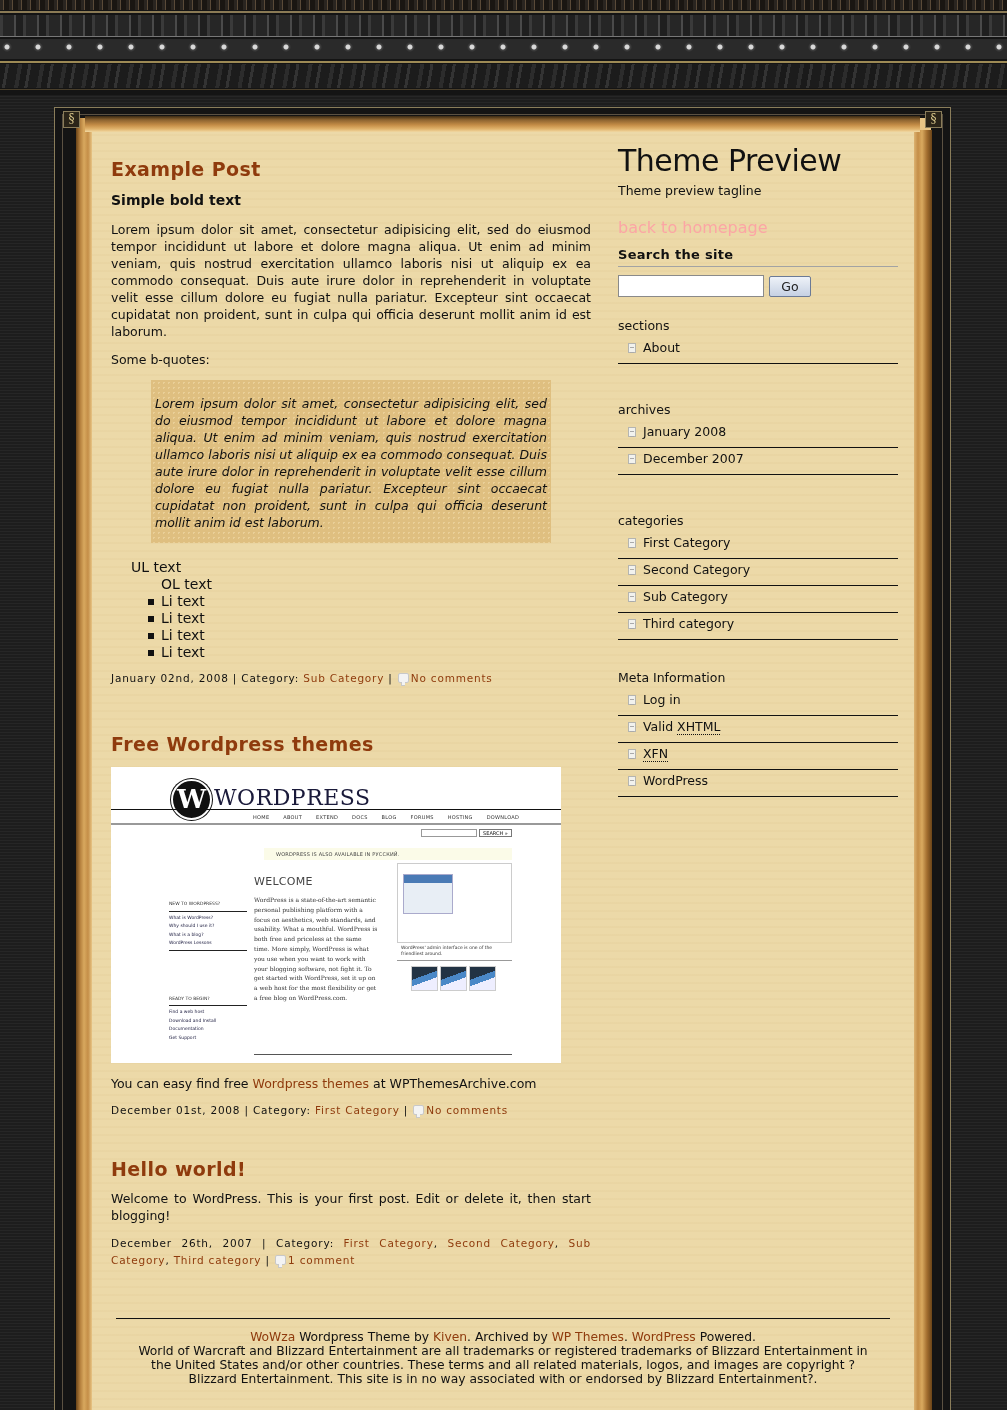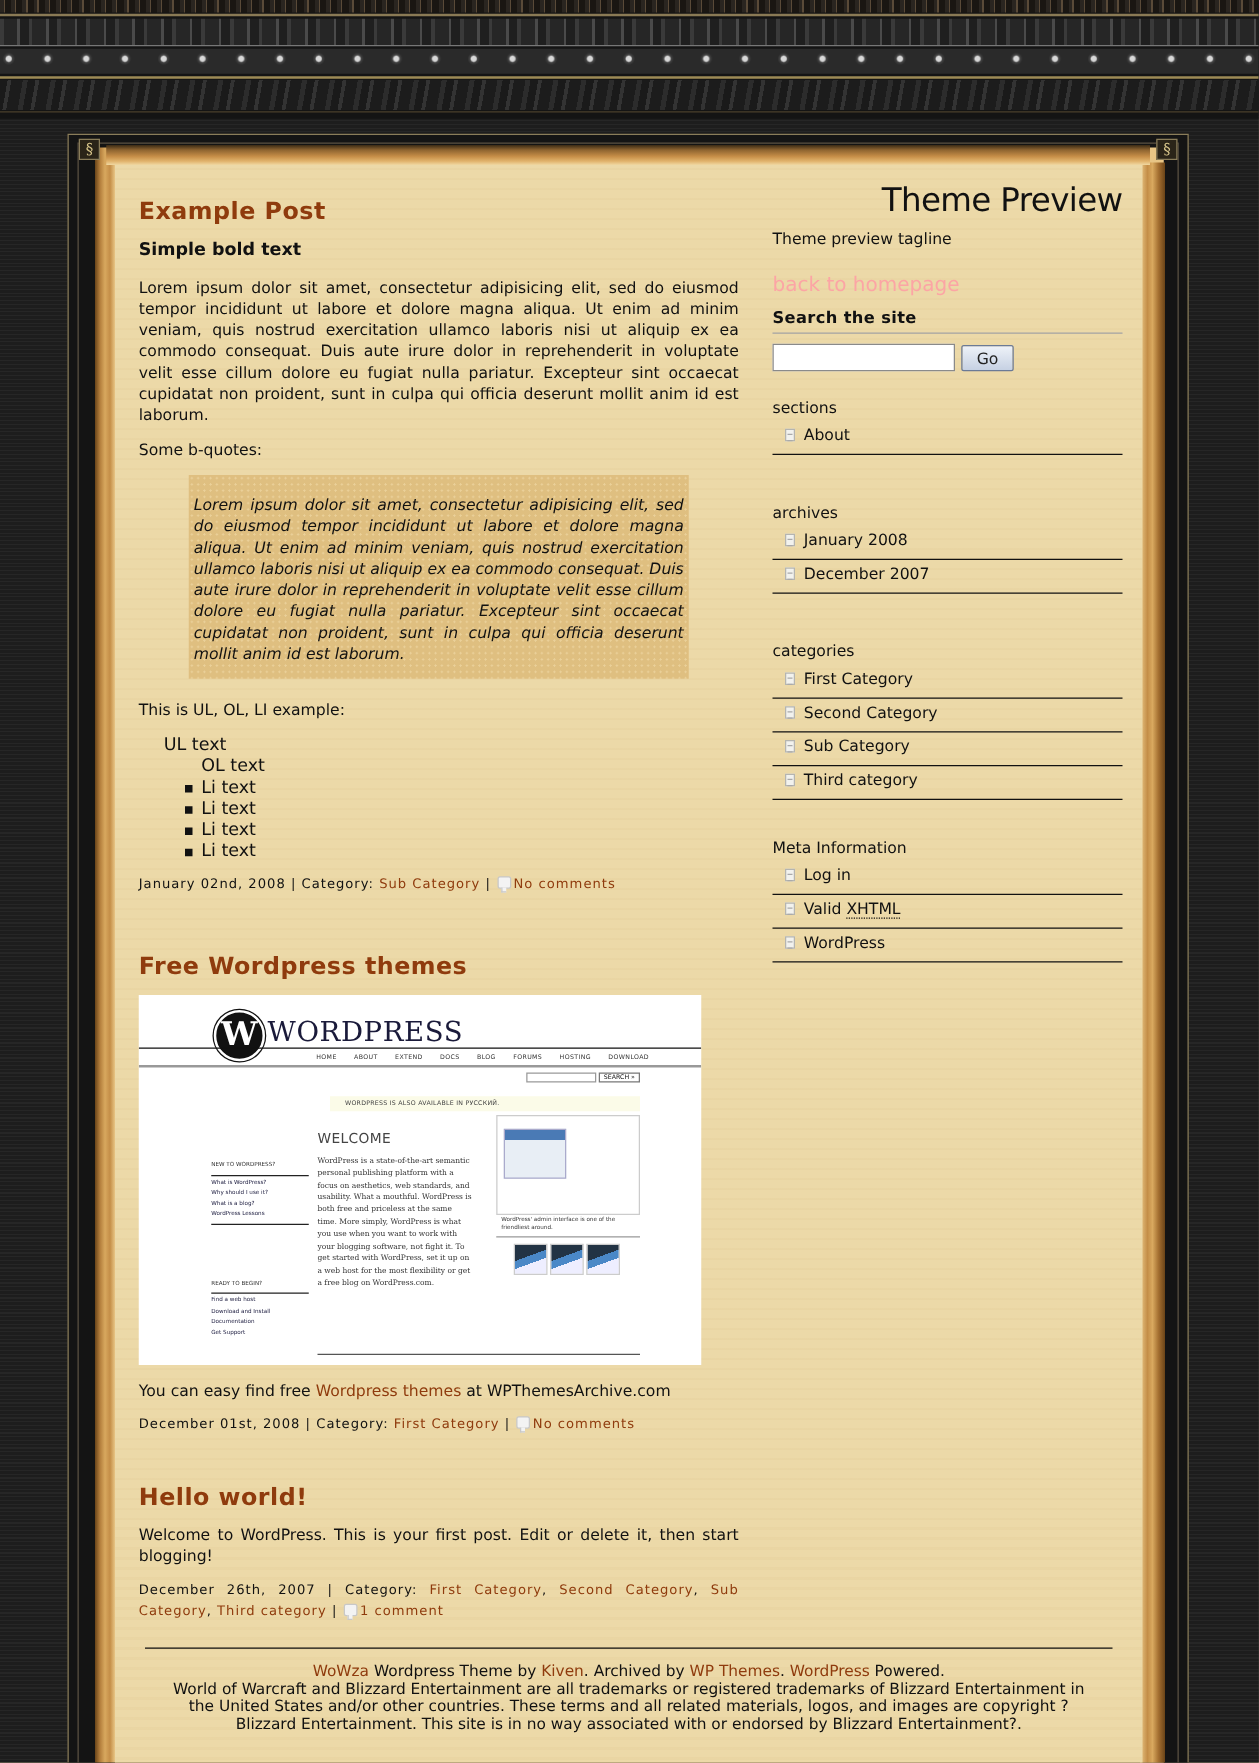--- a/index.html
+++ b/index.html
@@ -90,21 +90,21 @@
   .wp-shot .theme-box .inner { position: absolute; left: 5px; top: 10px; width: 50px; height: 40px; background: #e8eef5; border: 1px solid #aac; }
   .wp-shot .theme-box .inner .bar { height: 8px; background: #4a7ab5; }
   .wp-shot .cap { position: absolute; left: 290px; top: 178px; width: 110px; font: 4.5px/6px "DejaVu Sans", sans-serif; color: #333; }
   .wp-shot .rline { position: absolute; left: 286px; top: 193px; width: 115px; height: 1px; background: #999; }
   .wp-shot .thumbs { position: absolute; left: 300px; top: 199px; }
   .wp-shot .thumbs span { display: inline-block; width: 27px; height: 25px; border: 1px solid #ccc; margin-right: 2px; background: linear-gradient(160deg, #234 0 40%, #4a88c7 40% 60%, #eef 60%); }
   .wp-shot .bline { position: absolute; left: 143px; top: 287px; width: 258px; height: 1px; background: #555; }
 
   
   .side { position: absolute; left: 618px; top: 146px; width: 280px; }
-  .blog-title { font-size: 26px; color: #111; letter-spacing: -0.5px; line-height: 30px; text-align: right; }
+  .blog-title { font-size: 30px; color: #111; letter-spacing: -0.5px; line-height: 30px; }
   .tagline { font-size: 12.5px; margin-top: 7px; }
   .home-link { font-size: 16px; color: #fca5a5; margin-top: 20px; display: block; }
   .search-h { font-size: 13px; font-weight: bold; margin-top: 10px; padding-bottom: 4px; border-bottom: 1px solid #a3a3a3; letter-spacing: 0.3px; }
   .search-row { margin-top: 8px; display: flex; align-items: center; }
   .search-input { width: 146px; height: 22px; border: 1px solid #8a8a8a; background: #fff; font-family: "DejaVu Sans", sans-serif; }
   .go-btn { margin-left: 5px; width: 42px; height: 21px; border: 1px solid #6b7a96; border-radius: 2px;
     background: linear-gradient(#eef2f8, #c6d1e3); font: 12.5px "DejaVu Sans", sans-serif; color: #222; }
   .w-title { font-size: 12.5px; margin-bottom: 4px; }
   .w-list .item { font-size: 12.5px; height: 27px; line-height: 22px; border-bottom: 1px solid #111; padding-left: 25px; position: relative; }
   .w-list .item .doc { position: absolute; left: 10px; top: 6px; width: 8px; height: 10px; background: #f2f2ee; border: 1px solid #b5b5b0; }
@@ -139,21 +139,20 @@
 <div class="main">
 
   <div class="post">
     <h2 class="post-title">Example Post</h2>
     <p class="bold">Simple bold text</p>
     <p>Lorem ipsum dolor sit amet, consectetur adipisicing elit, sed do eiusmod tempor incididunt ut labore et dolore magna aliqua. Ut enim ad minim veniam, quis nostrud exercitation ullamco laboris nisi ut aliquip ex ea commodo consequat. Duis aute irure dolor in reprehenderit in voluptate velit esse cillum dolore eu fugiat nulla pariatur. Excepteur sint occaecat cupidatat non proident, sunt in culpa qui officia deserunt mollit anim id est laborum.</p>
     <p style="margin-bottom:12px">Some b-quotes:</p>
     <div class="bq">
       <p>Lorem ipsum dolor sit amet, consectetur adipisicing elit, sed do eiusmod tempor incididunt ut labore et dolore magna aliqua. Ut enim ad minim veniam, quis nostrud exercitation ullamco laboris nisi ut aliquip ex ea commodo consequat. Duis aute irure dolor in reprehenderit in voluptate velit esse cillum dolore eu fugiat nulla pariatur. Excepteur sint occaecat cupidatat non proident, sunt in culpa qui officia deserunt mollit anim id est laborum.</p>
     </div>
-    <p style="margin-bottom:12px">This is UL, OL, LI example:</p>
     <div class="list-wrap">
       <div>UL text</div>
       <div class="ol">OL text</div>
       <div class="li">Li text</div>
       <div class="li">Li text</div>
       <div class="li">Li text</div>
       <div class="li">Li text</div>
     </div>
     <div class="meta">
       <span>January 02nd, 2008</span><span> | </span><span>Category: </span><a class="link">Sub Category</a><span> | </span><span class="cmt-icon"></span><a class="link">No comments</a>
@@ -244,20 +243,21 @@
       <div class="item"><span class="doc"></span><span>Sub Category</span></div>
       <div class="item"><span class="doc"></span><span>Third category</span></div>
     </div>
   </div>
 
   <div style="margin-top:30px">
     <div class="w-title">Meta Information</div>
     <div class="w-list">
       <div class="item"><span class="doc"></span><span>Log in</span></div>
       <div class="item"><span class="doc"></span><span>Valid </span><span class="abbr">XHTML</span></div>
+      <div class="item"><span class="doc"></span><span class="abbr">XFN</span></div>
       <div class="item"><span class="doc"></span><span>WordPress</span></div>
     </div>
   </div>
 </div>
 
 <div class="footer">
   <div>
     <a class="link">WoWza</a><span> Wordpress Theme by </span><a class="link">Kiven</a><span>. Archived by </span><a class="link">WP Themes</a><span>. </span><a class="link">WordPress</a><span> Powered.</span>
   </div>
   <div style="padding:0 12px">World of Warcraft and Blizzard Entertainment are all trademarks or registered trademarks of Blizzard Entertainment in the United States and/or other countries. These terms and all related materials, logos, and images are copyright ? Blizzard Entertainment. This site is in no way associated with or endorsed by Blizzard Entertainment?.</div>

